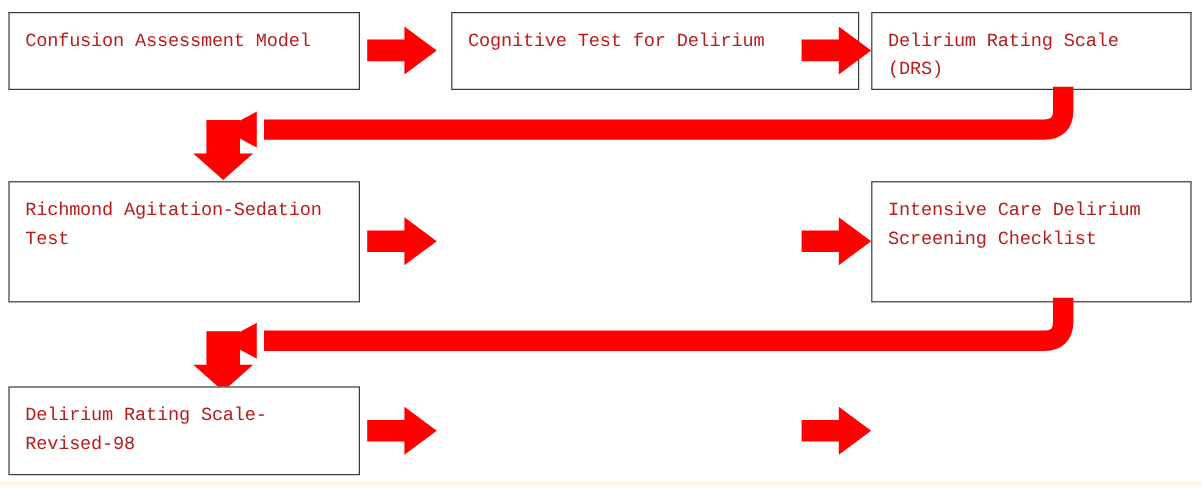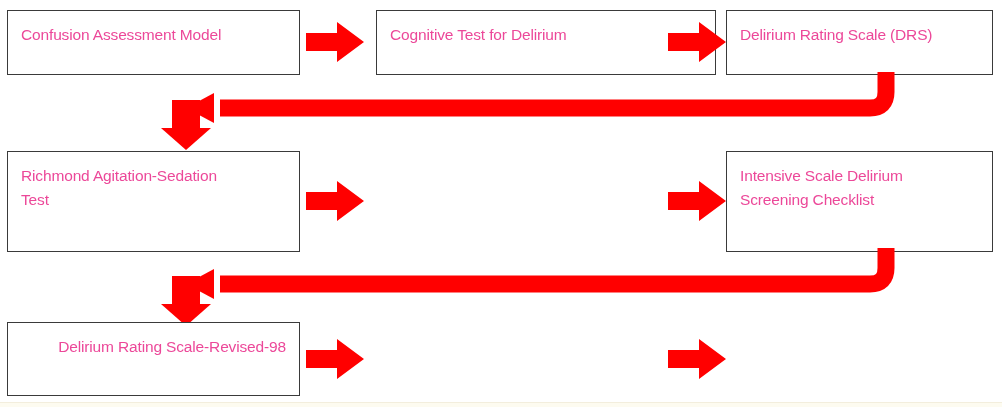--- a/index.html
+++ b/index.html
@@ -22,33 +22,33 @@
   
   .node {
     position: absolute;
     box-sizing: border-box;
     background: #ffffff;
     border: 1.6px solid #3a3a3a;
     padding: 12px 13px 0 13px;
     overflow: hidden;
   }
   .node-label {
-    font-family: Liberation Sans, sans-serif;
+    font-family: Liberation Mono, monospace;
     font-size: 15.5px;
     line-height: 1.52;
-    color: #ec4899;
+    color: #b91c1c;
     letter-spacing: -0.15px;
     white-space: pre-line;
     font-weight: 400;
   }
 
   
   .r1 { top: 10px;  height: 65px; }
   .r2 { top: 151px; height: 101px; }
-  .r3 { top: 322px; height: 74px; text-align: right; }
+  .r3 { top: 322px; height: 74px; }
 
   .c1 { left: 7px;   width: 293px; }
   .c2 { left: 376px; width: 340px; }
   .c3 { left: 726px; width: 267px; }
 
   
   .arrow-right {
     position: absolute;
     height: 46px;
     width: 62px;
@@ -127,21 +127,21 @@
   </div>
 
 
   <div class="arrow-right" style="left:666px; top:178px;">
     <svg viewBox="0 0 62 46" preserveAspectRatio="none" aria-hidden="true">
       <polygon points="2,14 33,14 33,3 60,23 33,43 33,32 2,32" fill="#FF0000"></polygon>
     </svg>
   </div>
 
   <div class="node r2 c3">
-    <div class="node-label">Intensive Scale Delirium
+    <div class="node-label">Intensive Care Delirium
 Screening Checklist</div>
   </div>
 
   <div class="elbow" style="left:150px; top:248px; width:760px; height:78px;">
     <svg viewBox="0 0 760 78" preserveAspectRatio="none" aria-hidden="true">
       <path d="M 736 0
                L 736 20
                Q 736 36 720 36
                L 70 36" stroke="#FF0000" stroke-width="17" fill="none" stroke-linecap="butt"></path>
       <polygon points="64,21 64,51 36,36" fill="#FF0000"></polygon>

